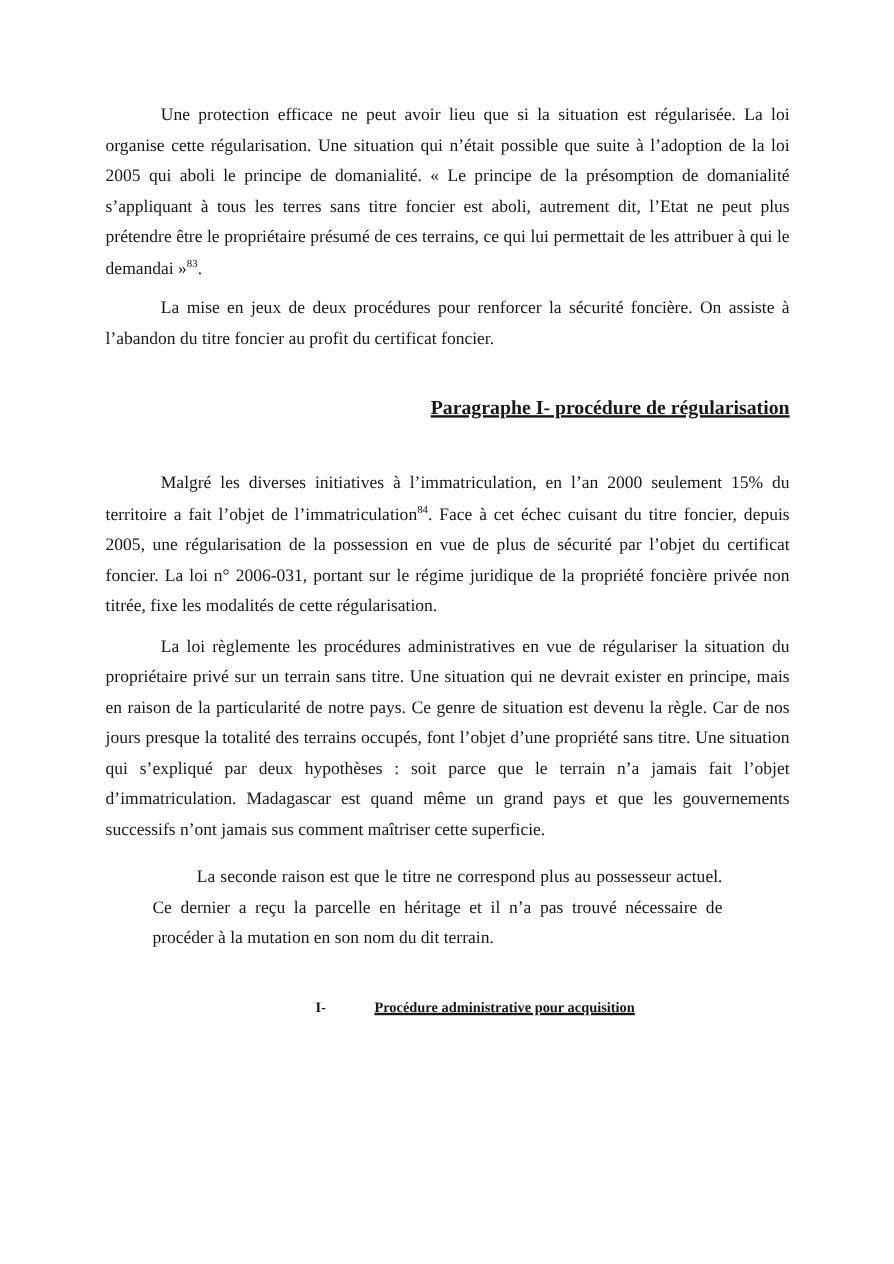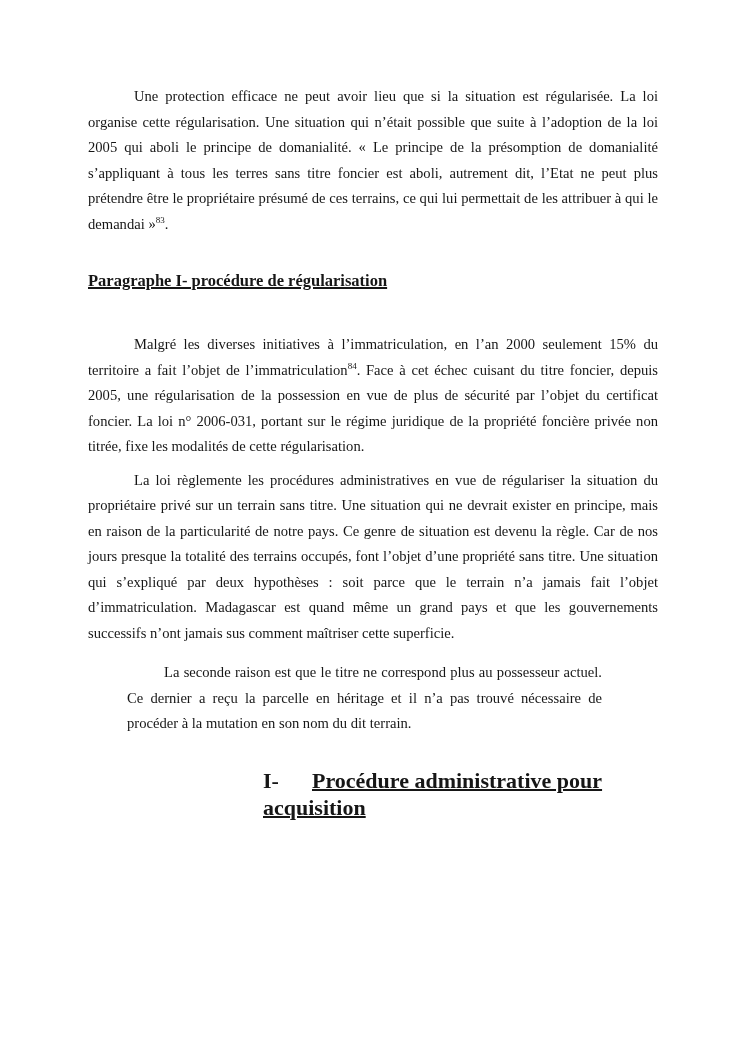--- a/index.html
+++ b/index.html
@@ -35,28 +35,28 @@
     vertical-align: super;
   }
   .quote {
     margin-top: 14px;
     margin-left: 39px;
     margin-right: 56px;
     text-indent: 37px;
   }
   .heading1 {
     margin: 30px 0 38px 0;
-    text-align: left;
+    text-align: right;
     font-size: 16.5px;
     font-weight: bold;
     line-height: 27px;
   }
   .heading2 {
     margin: 30px 0 0 175px;
-    font-size: 22px;
+    font-size: 12px;
     font-weight: bold;
     line-height: 27px;
     text-align: left;
   }
   .h2num {
     display: inline-block;
     width: 49px;
   }
   .underline {
     text-decoration: underline;
@@ -98,20 +98,21 @@
 </style>
 </head>
 <body>
 
 <div class="page">
 
   <main class="content">
 
     <p class="para"><span>Une protection efficace ne peut avoir lieu que si la situation est régularisée. La loi organise cette régularisation. Une situation qui n’était possible que suite à l’adoption de la loi 2005 qui aboli le principe de domanialité. « Le principe de la présomption de domanialité s’appliquant à tous les terres sans titre foncier est aboli, autrement dit, l’Etat ne peut plus prétendre être le propriétaire présumé de ces terrains, ce qui lui permettait de les attribuer à qui le demandai »</span><sup>83</sup><span>.</span></p>
 
+    <p class="para">La mise en jeux de deux procédures pour renforcer la sécurité foncière. On assiste à l’abandon du titre foncier au profit du certificat foncier.</p>
 
     <h2 class="heading heading1"><span class="underline">Paragraphe I- procédure de régularisation</span></h2>
 
     <p class="para"><span>Malgré les diverses initiatives à l’immatriculation, en l’an 2000 seulement 15% du territoire a fait l’objet de l’immatriculation</span><sup>84</sup><span>. Face à cet échec cuisant du titre foncier, depuis 2005, une régularisation de la possession en vue de plus de sécurité par l’objet du certificat foncier.  La loi n° 2006-031, portant sur le régime juridique de la propriété foncière privée non titrée, fixe les modalités de cette régularisation.</span></p>
 
     <p class="para">La loi règlemente les procédures administratives en vue de régulariser la situation du propriétaire privé sur un terrain sans titre. Une situation qui ne devrait exister en principe, mais en raison de la particularité de notre pays. Ce genre de situation est devenu la règle. Car de nos jours presque la totalité des terrains occupés, font l’objet d’une propriété sans titre. Une situation qui s’expliqué par deux hypothèses : soit parce que le terrain n’a jamais fait l’objet d’immatriculation. Madagascar est quand même un grand pays et que les gouvernements successifs n’ont jamais sus comment maîtriser cette superficie.</p>
 
     <p class="para quote">La seconde raison est que le titre ne correspond plus au possesseur actuel. Ce dernier a reçu la parcelle en héritage et il n’a pas trouvé nécessaire de procéder à la mutation en son nom du dit terrain.</p>
 
     <h3 class="heading heading2"><span class="h2num">I-</span><span class="underline">Procédure administrative pour acquisition</span></h3>

